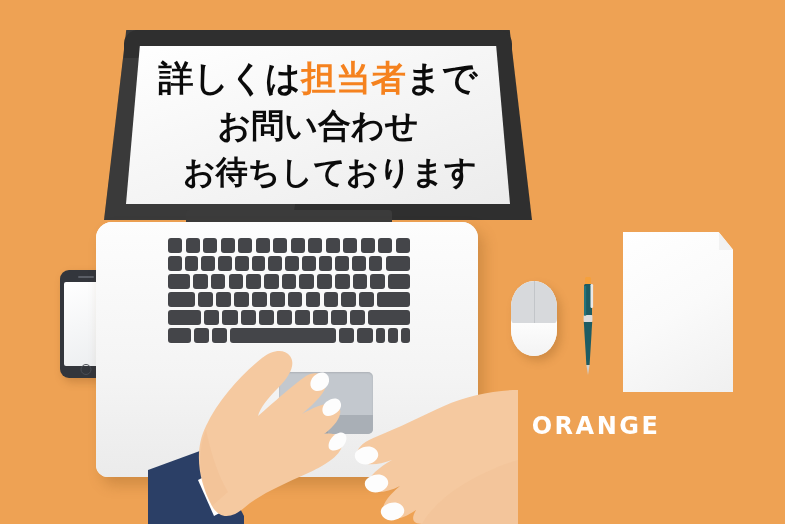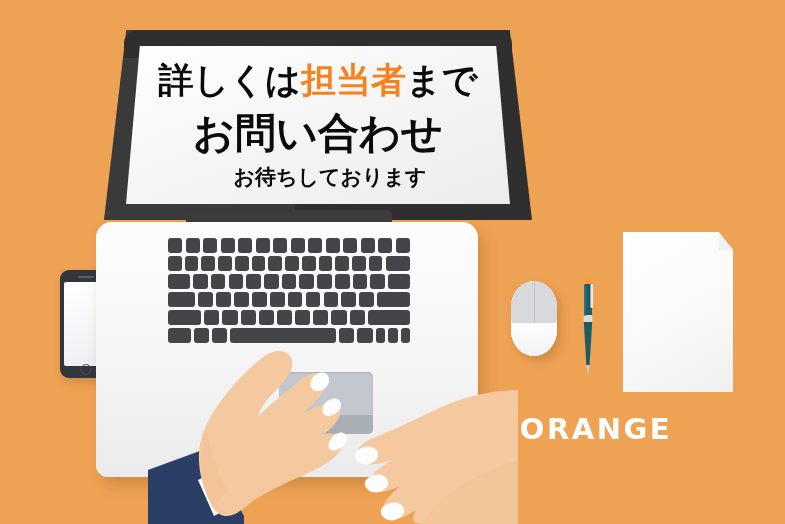--- a/index.html
+++ b/index.html
@@ -54,22 +54,22 @@
   .screen-text{
     position:absolute;left:126px;top:46px;width:384px;height:158px;
     display:flex;flex-direction:column;align-items:center;justify-content:center;
     gap:8px;
     font-family:"DejaVu Sans","Liberation Sans",sans-serif;
     font-weight:bold;line-height:1.18;
     color:#0b0b0b;text-align:center;letter-spacing:0px;
   }
   .sl{white-space:nowrap;}
   .sl1{font-size:35px;}
-  .sl2{font-size:41px;}
-  .sl3{font-size:21px;margin-left:24px;}
+  .sl2{font-size:33px;}
+  .sl3{font-size:32px;margin-left:24px;}
   .hl{color:#f5821f;}
 
   
   .kb{position:absolute;left:168px;top:238px;width:242px;height:117px;}
   .kbrow{display:flex;gap:3.1px;margin-bottom:3.1px;height:15px;}
   .key{background:#444549;border-radius:3px;flex:1 1 auto;height:15px;
        box-shadow:0 1px 0 rgba(255,255,255,.35);}
   .k-w15{flex:1.5 1 auto;}
   .k-w18{flex:1.8 1 auto;}
   .k-w22{flex:2.2 1 auto;}
@@ -152,21 +152,21 @@
     position:absolute;right:0;top:0;width:14px;height:18px;
     background:linear-gradient(225deg,#e2e2e2 0%,#f2f2f2 60%);
     clip-path:polygon(0 0, 100% 100%, 0 100%);
   }
 
   
   .brand{
     position:absolute;left:498px;top:412px;width:196px;
     text-align:center;color:#ffffff;
     font-family:"DejaVu Sans","Liberation Sans",sans-serif;
-    font-weight:bold;font-size:29px;line-height:1.22;
+    font-weight:bold;font-size:24px;line-height:1.22;
     letter-spacing:2.5px;
   }
   .brand-l2{letter-spacing:3px;}
 </style>
 </head>
 <body>
 
 <div id="scene">
 
   <div class="phone">

